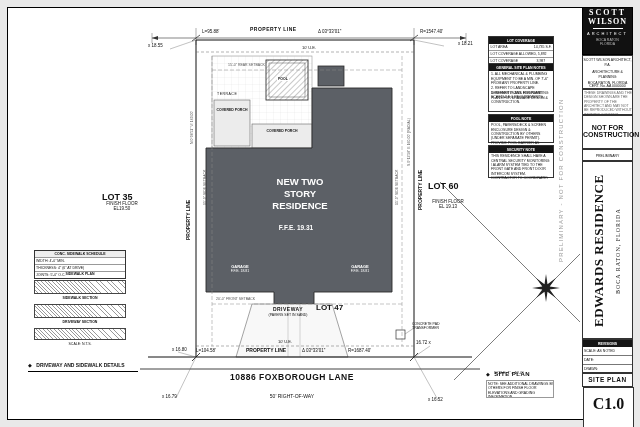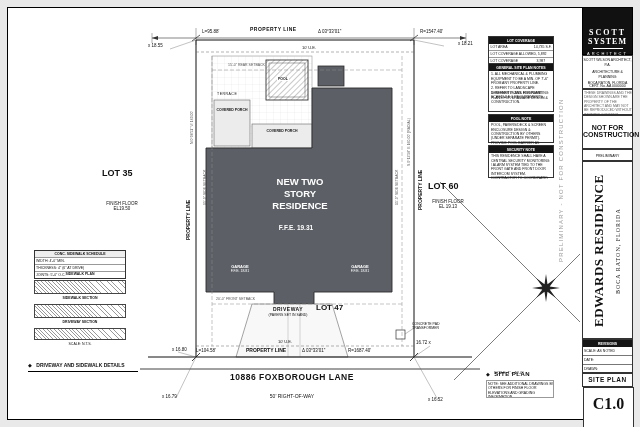--- a/index.html
+++ b/index.html
@@ -114,21 +114,21 @@
 
 <div class="abs c w" style="left:220px;top:264px;width:40px">
   <div class="t4 b">GARAGE</div>
   <div class="t35">F.F.E. 18.81</div>
 </div>
 <div class="abs c w" style="left:340px;top:264px;width:40px">
   <div class="t4 b">GARAGE</div>
   <div class="t35">F.F.E. 18.81</div>
 </div>
 
-<div class="abs t9 b" style="left:102px;top:168px">LOT 35</div>
+<div class="abs t9 b" style="left:102px;top:192px">LOT 35</div>
 <div class="abs c" style="left:100px;top:201px;width:44px">
   <div class="t45">FINISH FLOOR</div>
   <div class="t45">EL19.50</div>
 </div>
 <div class="abs t9 b" style="left:428px;top:181px">LOT 60</div>
 <div class="abs c" style="left:426px;top:199px;width:44px">
   <div class="t45">FINISH FLOOR</div>
   <div class="t45">EL 19.13</div>
 </div>
 
@@ -256,22 +256,22 @@
   <div class="micro microc">SCALE: N.T.S.</div>
 </div>
 <div class="abs" style="left:28px;top:353px;width:110px;border-bottom:1px solid #000">
   <span class="t5">◆</span>
   <span class="t5 b">DRIVEWAY AND SIDEWALK DETAILS</span>
 </div>
 
 <div class="abs rot t6 c" style="left:558px;top:80px;height:200px;color:#999;letter-spacing:1.2px">PRELIMINARY - NOT FOR CONSTRUCTION</div>
 
 <div class="box" style="left:582px;top:7px;width:51px;height:48px;background:#111;border-color:#000">
-  <div class="serif b c w t8" style="letter-spacing:2px;margin-top:20px">SCOTT</div>
-  <div class="serif b c w t8" style="letter-spacing:1px">SYSTEM</div>
+  <div class="serif b c w t8" style="letter-spacing:2px;margin-top:0">SCOTT</div>
+  <div class="serif b c w t8" style="letter-spacing:1px">WILSON</div>
   <div style="height:1px;background:#fff;width:30px;margin:2px auto"></div>
   <div class="c w t4" style="letter-spacing:2px">ARCHITECT</div>
   <div class="c t35" style="color:#bbb;margin-top:2px">BOCA RATON</div>
   <div class="c t35" style="color:#bbb">FLORIDA</div>
 </div>
 
 <div class="box" style="left:582px;top:55px;width:51px;height:34px;overflow:hidden">
   <div class="micro microc" style="margin-top:2px">SCOTT WILSON ARCHITECT, P.A.</div>
   <div class="micro microc" style="margin-top:-6px">ARCHITECTURE &amp; PLANNING</div>
   <div class="micro microc" style="margin-top:-6px">BOCA RATON, FLORIDA</div>

